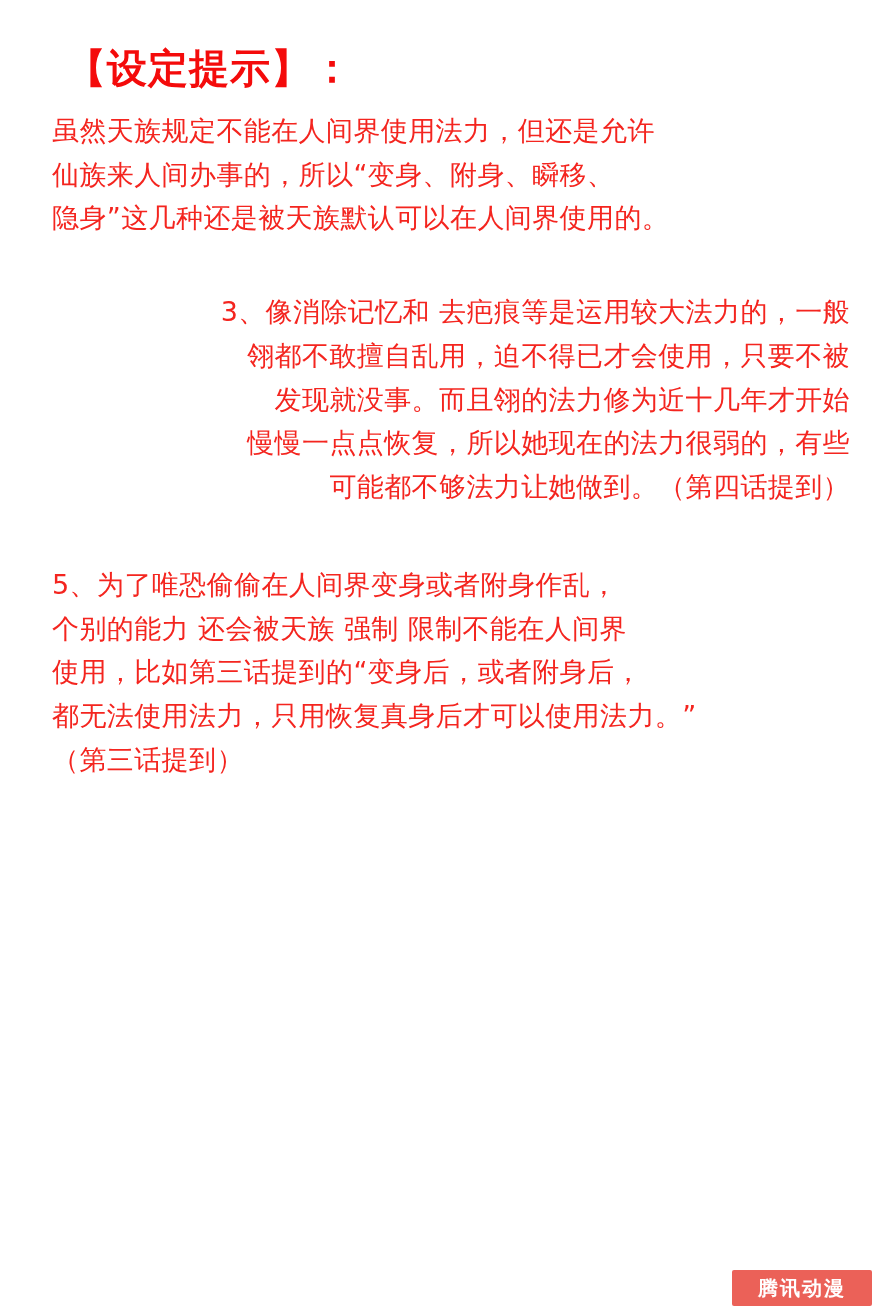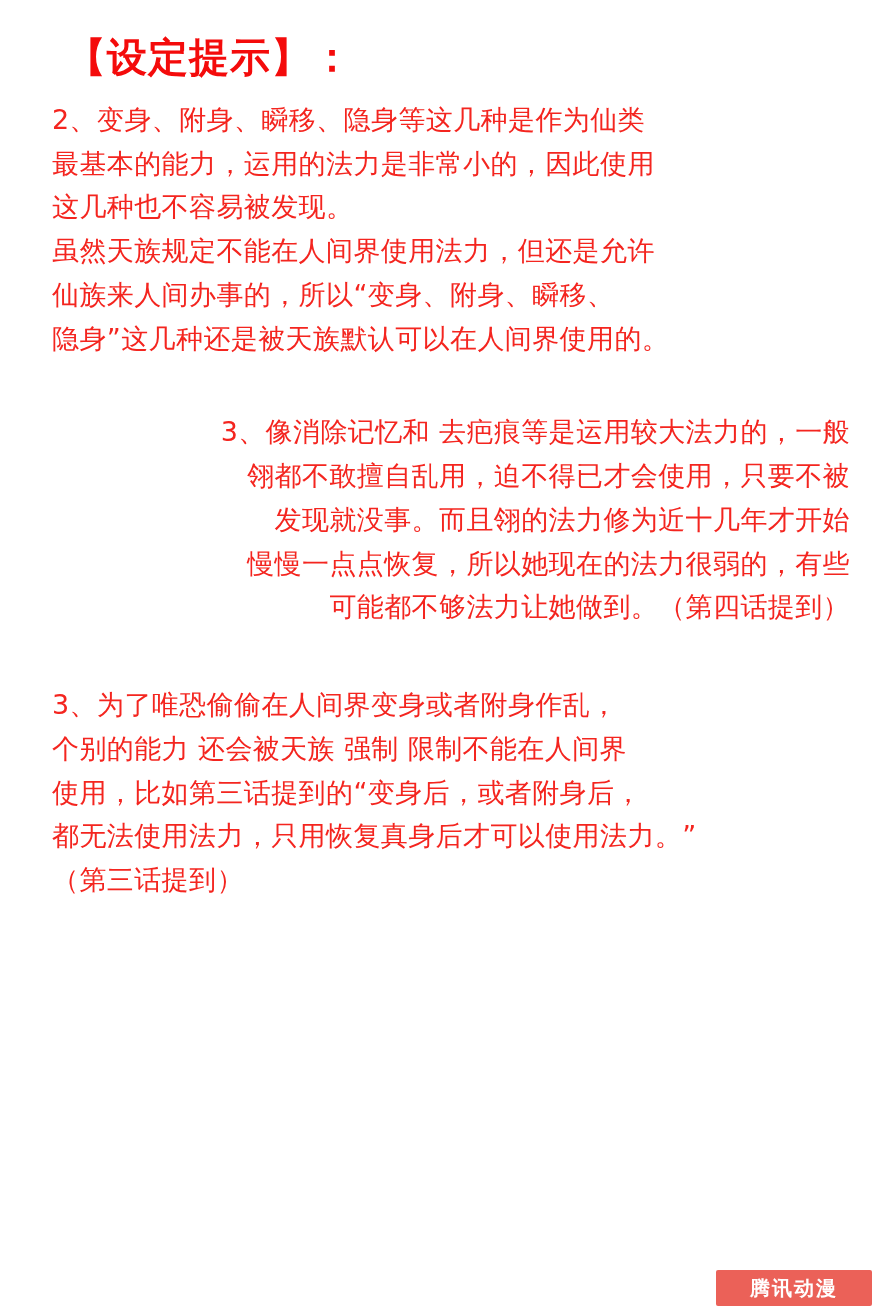--- a/index.html
+++ b/index.html
@@ -13,21 +13,21 @@
     font-family: "DejaVu Sans", "Liberation Sans", sans-serif;
     color: #f01414;
     overflow: hidden;
     position: relative;
   }
   .page {
     position: relative;
     width: 880px;
     height: 1312px;
     box-sizing: border-box;
-    padding: 24px 30px 0 52px;
+    padding: 35px 30px 0 52px;
   }
   .title {
     font-size: 40px;
     font-weight: 700;
     color: #f40b0b;
     letter-spacing: 1px;
     line-height: 1.35;
     margin: 6px 0 14px 14px;
     white-space: pre;
   }
@@ -47,21 +47,21 @@
   .block.b2 { margin-bottom: 50px; }
   .block.b3 { margin-bottom: 54px; text-align: right; }
   .block.b4 { margin-bottom: 0; }
   .sub {
     margin-top: 0;
   }
   .watermark {
     position: absolute;
     right: 8px;
     bottom: 6px;
-    width: 156px;
+    width: 140px;
     height: 36px;
     background: #e8463c;
     color: #ffffff;
     font-size: 20px;
     letter-spacing: 2px;
     display: flex;
     align-items: center;
     justify-content: center;
     opacity: 0.85;
     border-radius: 2px;
@@ -70,38 +70,35 @@
 </style>
 </head>
 <body>
 
 <div class="page">
 
   <div class="title">【设定提示】：</div>
 
 
   <div class="block b2">
-    <p>2、变身、附身、瞬移、隐身等这几种是作为仙类
-最基本的能力，运用的法力是非常小的，因此使用
-这几种也不容易被发现。</p>
     <p class="sub">虽然天族规定不能在人间界使用法力，但还是允许
 仙族来人间办事的，所以“变身、附身、瞬移、
 隐身”这几种还是被天族默认可以在人间界使用的。</p>
   </div>
 
   <div class="block b3">
     <p>3、像消除记忆和 去疤痕等是运用较大法力的，一般
 翎都不敢擅自乱用，迫不得已才会使用，只要不被
 发现就没事。而且翎的法力修为近十几年才开始
 慢慢一点点恢复，所以她现在的法力很弱的，有些
 可能都不够法力让她做到。（第四话提到）</p>
   </div>
 
   <div class="block b4">
-    <p>3、为了唯恐偷偷在人间界变身或者附身作乱，
+    <p>5、为了唯恐偷偷在人间界变身或者附身作乱，
 个别的能力 还会被天族 强制 限制不能在人间界
 使用，比如第三话提到的“变身后，或者附身后，
 都无法使用法力，只用恢复真身后才可以使用法力。”</p>
     <p class="sub">（第三话提到）</p>
   </div>
 
   <div class="watermark">腾讯动漫</div>
 
 </div>
 

